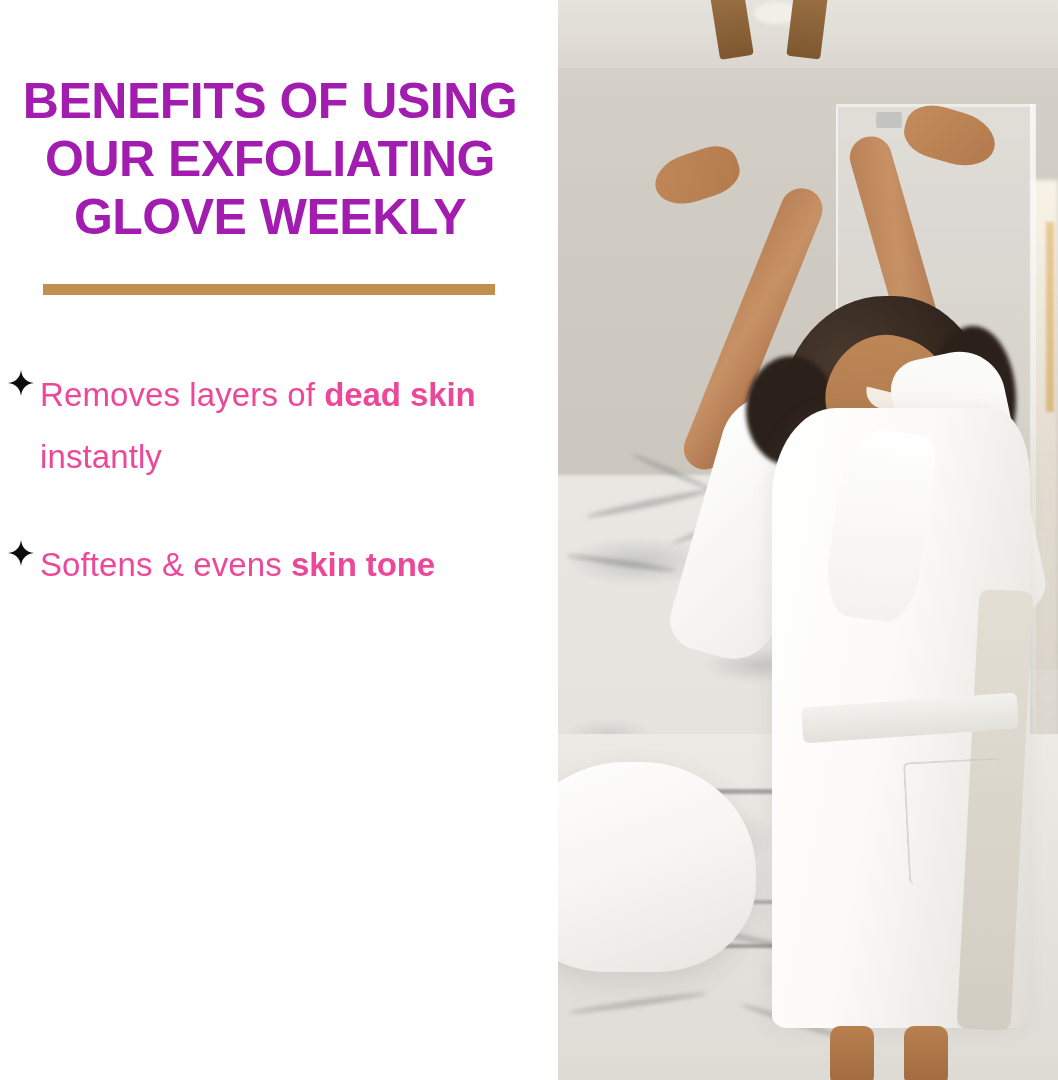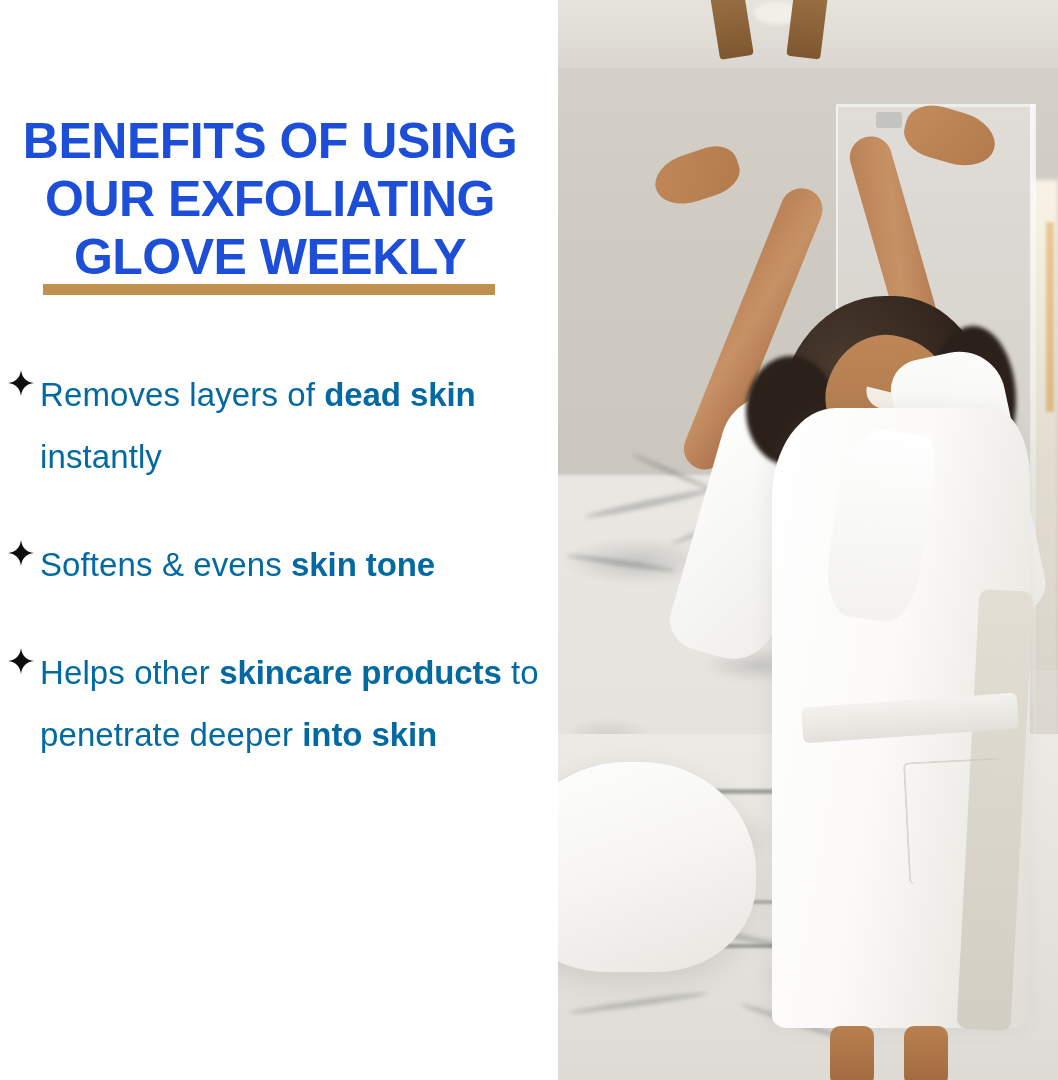--- a/index.html
+++ b/index.html
@@ -34,25 +34,24 @@
   .headline {
     position: absolute;
     left: 0;
     top: 72px;
     width: 540px;
     text-align: center;
     font-weight: 800;
     font-size: 50px;
     line-height: 1.16;
     letter-spacing: -0.5px;
-    color: #1d4ed8;
+    color: #a21caf;
     text-transform: uppercase;
     font-family: "Liberation Sans", sans-serif;
     white-space: pre-line;
-    margin-top: 40px;
   }
 
   .rule {
     position: absolute;
     left: 43px;
     top: 284px;
     width: 452px;
     height: 11px;
     background: #c1904f;
   }
@@ -79,21 +78,21 @@
     line-height: 1;
     color: #0d0d0d;
   }
 
   .bullet-mark svg { display: block; }
 
   .bullet-text {
     flex: 1 1 auto;
     font-size: 33px;
     line-height: 1.88;
-    color: #0369a1;
+    color: #ec4899;
     letter-spacing: 0.1px;
     padding-right: 16px;
     font-family: "Liberation Sans", sans-serif;
     font-weight: 400;
   }
 
   .bullet-text b {
     font-weight: 800;
     letter-spacing: -0.1px;
   }
@@ -470,30 +469,20 @@
           <svg width="26" height="26" viewBox="0 0 24 24" aria-hidden="true">
             <path d="M12 0 C12.9 7.2 16.8 11.1 24 12 C16.8 12.9 12.9 16.8 12 24 C11.1 16.8 7.2 12.9 0 12 C7.2 11.1 11.1 7.2 12 0 Z" fill="#0d0d0d"></path>
           </svg>
         </span>
         <span class="bullet-text">
           <span>Softens &amp; evens </span><b>skin tone</b>
         </span>
       </div>
 
 
-      <div class="bullet-row">
-        <span class="bullet-mark">
-          <svg width="26" height="26" viewBox="0 0 24 24" aria-hidden="true">
-            <path d="M12 0 C12.9 7.2 16.8 11.1 24 12 C16.8 12.9 12.9 16.8 12 24 C11.1 16.8 7.2 12.9 0 12 C7.2 11.1 11.1 7.2 12 0 Z" fill="#0d0d0d"></path>
-          </svg>
-        </span>
-        <span class="bullet-text">
-          <span>Helps other </span><b>skincare products</b><span> to penetrate deeper </span><b>into skin</b>
-        </span>
-      </div>
 
     </div>
   </div>
 
   <div class="photo" aria-label="Woman in white bathrobe stretching arms overhead in a marble bathroom">
 
     <div class="wall"></div>
     <div class="ceiling"></div>
     <div class="ceiling-light"></div>
     <div class="beam b1"></div>

